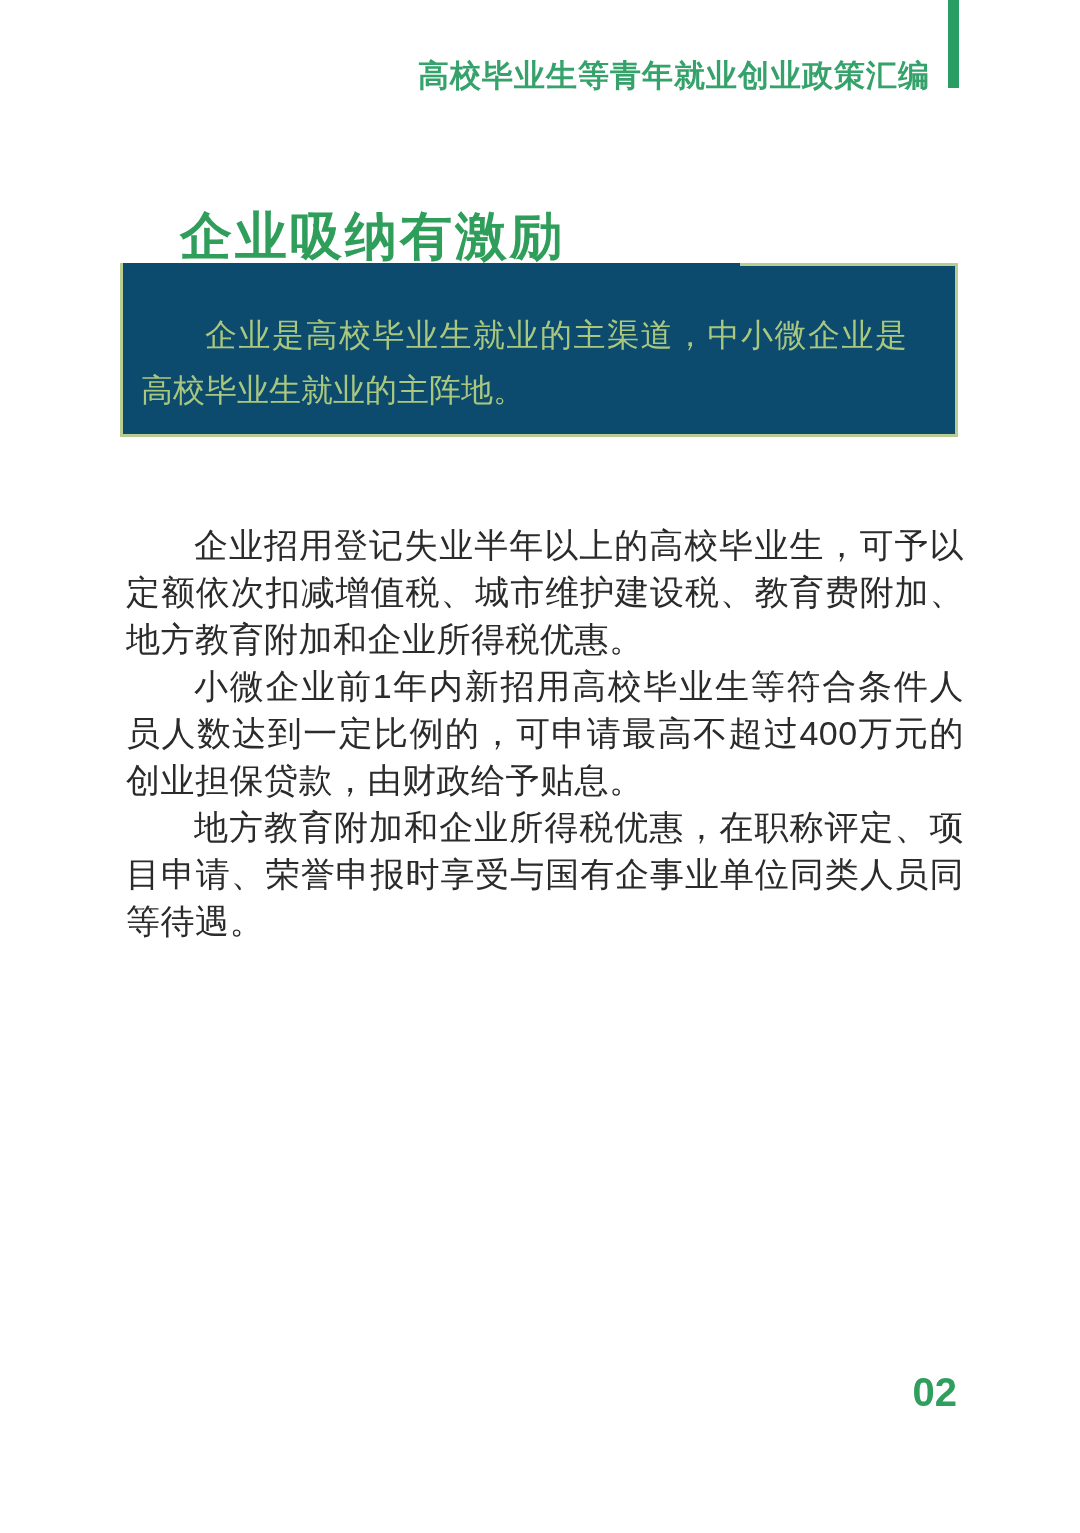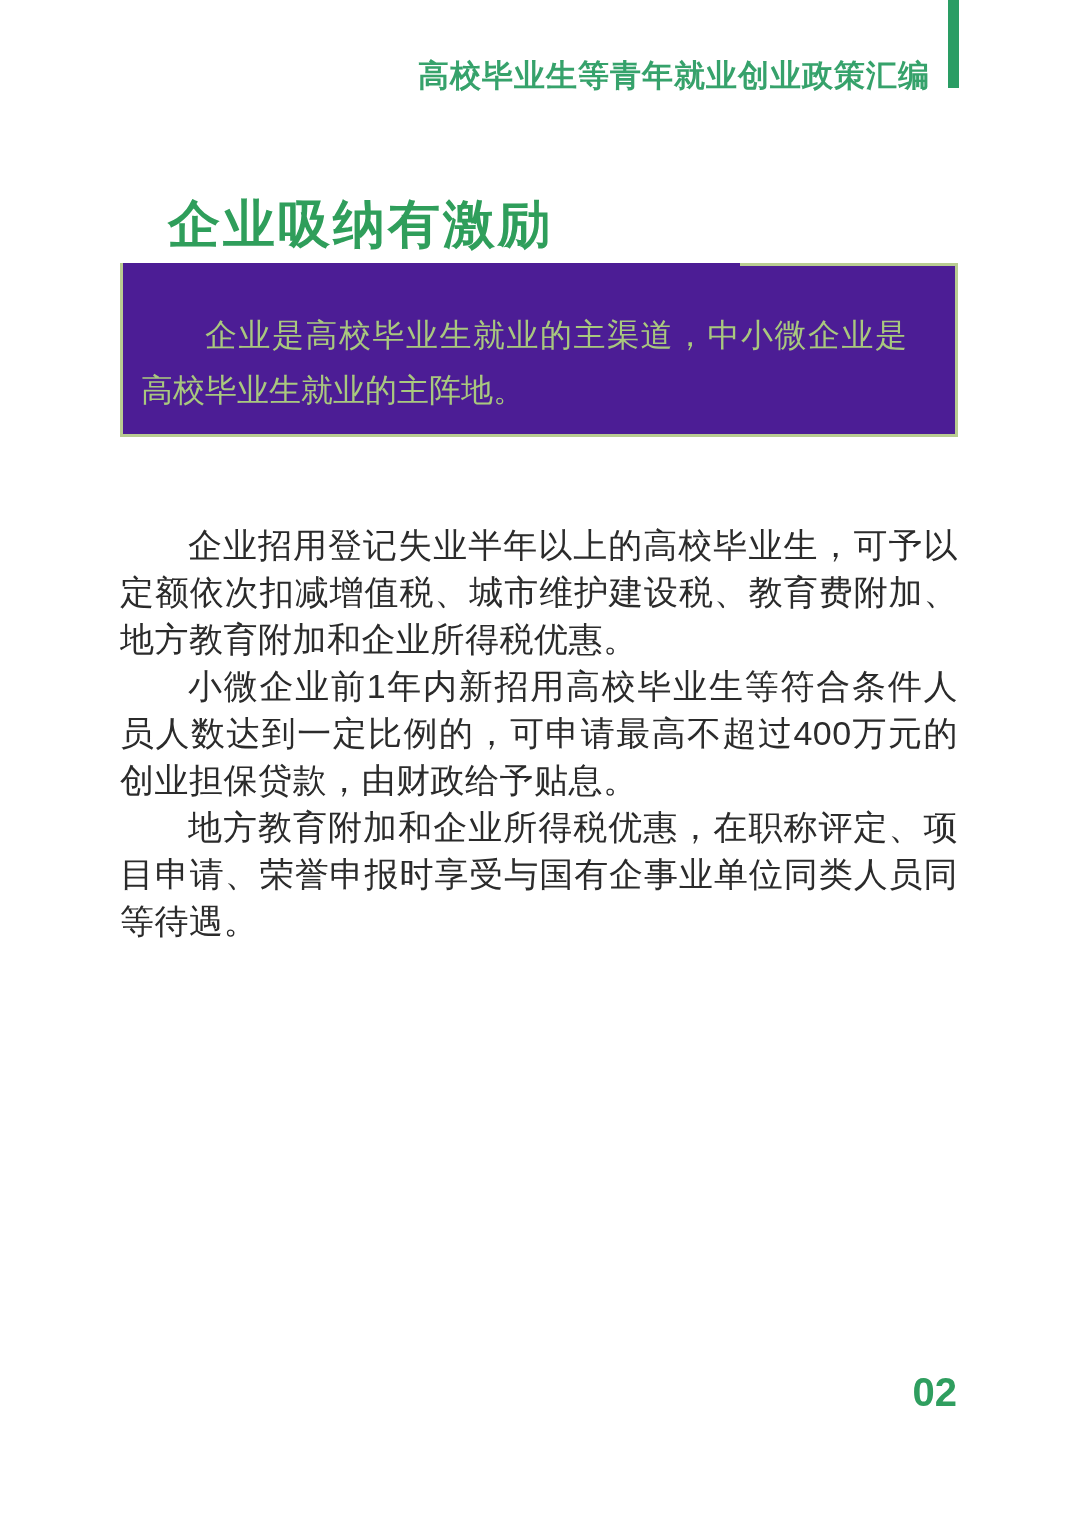--- a/index.html
+++ b/index.html
@@ -35,40 +35,40 @@
     letter-spacing: 1px;
     color: #36a26b;
     white-space: nowrap;
   }
 
   
   .section-title {
     position: absolute;
     left: 164px;
     top: 186px;
-    margin: 4px;
+    margin: 16px;
     font-size: 52px;
     font-weight: 700;
     letter-spacing: 3px;
     color: #2f9e5b;
     white-space: nowrap;
   }
 
   
   .quote-box {
     position: absolute;
     left: 120px;
     top: 263px;
     width: 838px;
     height: 174px;
     box-sizing: border-box;
     border-left: 3px solid #b9cc91;
     border-right: 3px solid #b9cc91;
     border-bottom: 3px solid #b9cc91;
-    background: #4c1d95;
+    background: #0c4a6e;
   }
   .quote-top-border {
     position: absolute;
     top: 0;
     right: 0;
     width: 215px;
     height: 3px;
     background: #b9cc91;
   }
   .quote-text {
@@ -77,21 +77,21 @@
     line-height: 55px;
     font-weight: 500;
     color: #a9c87e;
     text-indent: 2em;
     text-align: justify;
   }
 
   
   .body-content {
     position: absolute;
-    left: 120px;
+    left: 126px;
     top: 522px;
     width: 838px;
   }
   .body-content p {
     margin: 0;
     font-size: 34px;
     line-height: 47px;
     font-weight: 500;
     color: #2b2b2b;
     text-indent: 2em;

